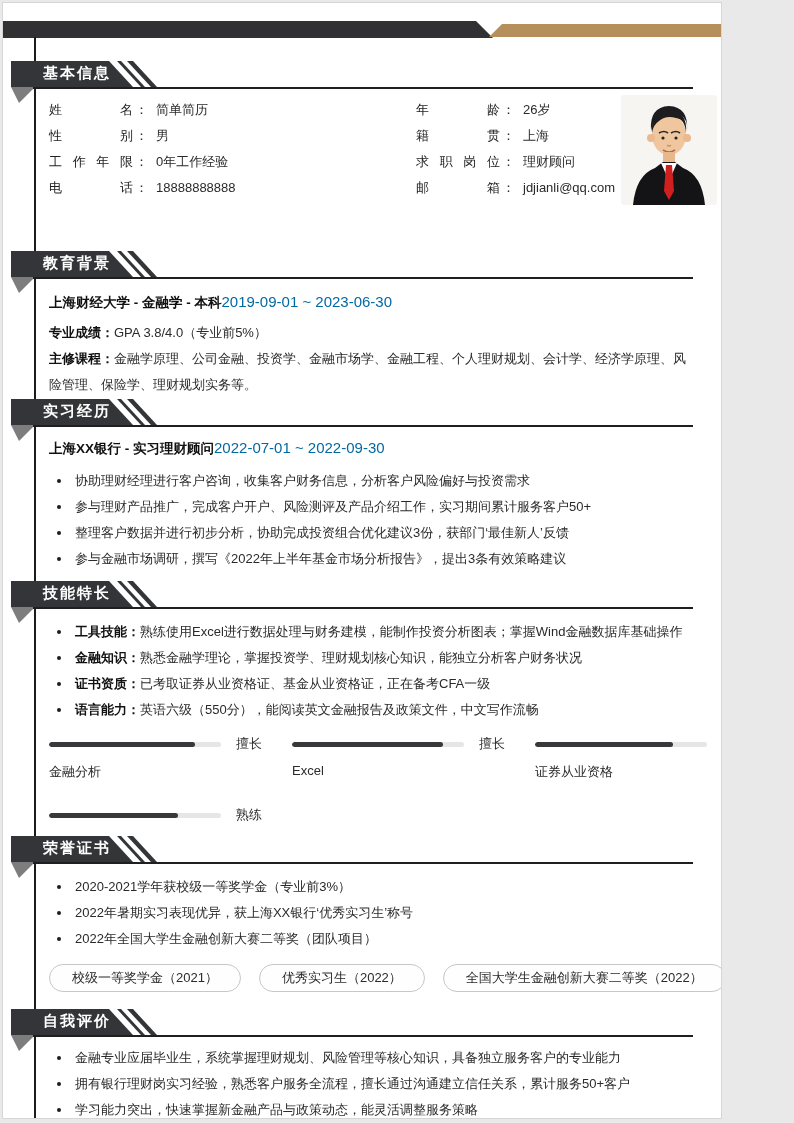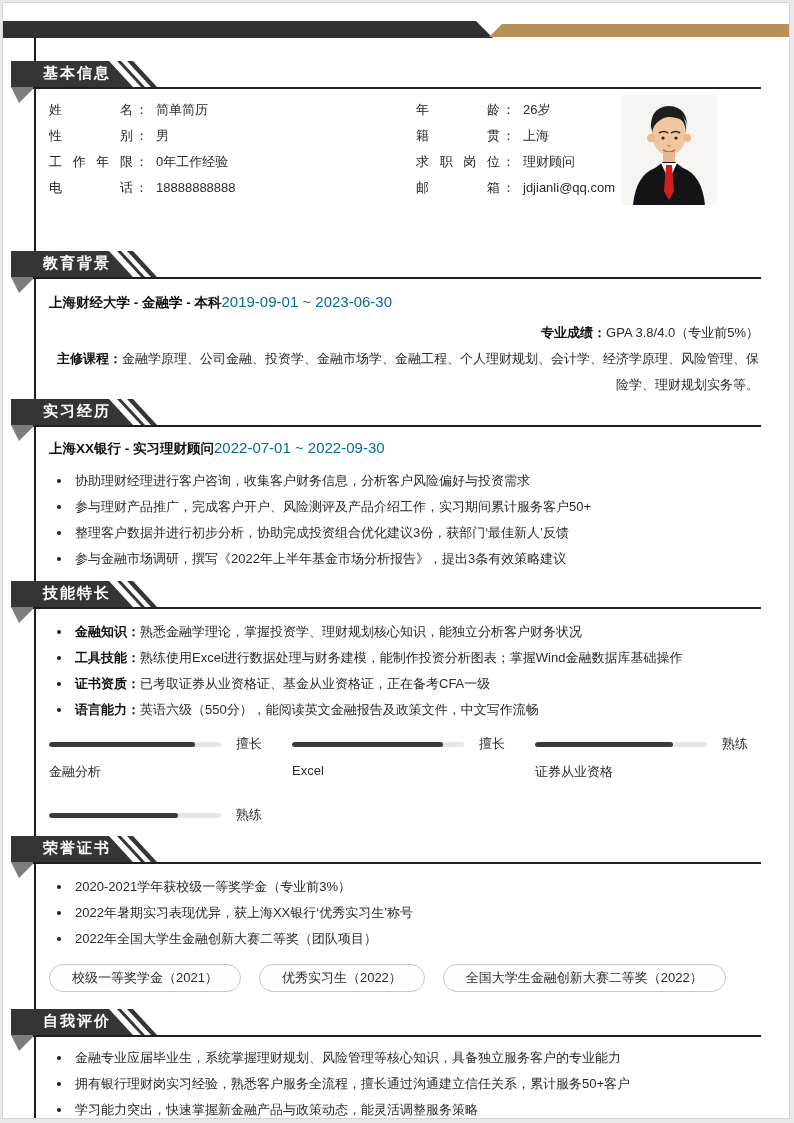--- a/index.html
+++ b/index.html
@@ -1,17 +1,17 @@
 <!DOCTYPE html>
 <html><head>
 <meta charset="utf-8">
 <style>
   * { margin:0; padding:0; box-sizing:border-box; }
   html,body { width:794px; height:1123px; background:#e9e9e9; font-family:"Liberation Sans","DejaVu Sans",sans-serif; }
-  .page { position:absolute; left:2px; top:2px; width:788px; height:1117px; background:#fff;
+  .page { position:absolute; left:2px; top:2px; width:720px; height:1117px; background:#fff;
           border:1px solid #d6d6d6; overflow:hidden; }
 
   
   .band-dark { position:absolute; left:0; top:18px; width:490px; height:17px; background:#313134;
                clip-path:polygon(0 0, calc(100% - 17px) 0, 100% 100%, 0 100%); }
   .band-gold { position:absolute; left:486px; top:21px; right:0; height:13px; background:#b5905a;
                clip-path:polygon(13px 0, 100% 0, 100% 100%, 0 100%); }
   .v-line { position:absolute; left:31px; top:34px; bottom:0; width:2px; background:#1b1b1b; }
 
   section { position:absolute; left:0; right:0; }
@@ -29,21 +29,21 @@
   .info-row { display:flex; align-items:baseline; height:26px; }
   .fld-label { display:inline-flex; width:84px; justify-content:space-between; color:#222; }
   .fld-colon { margin:0 8px 0 2px; }
   .photo { position:absolute; left:618px; top:6px; width:96px; height:110px; border-radius:4px; overflow:hidden; background:#f7f5f1; }
 
   
   .line-flex { display:flex; justify-content:flex-start; align-items:baseline; margin-bottom:8px; }
   .line-title { font-weight:bold; font-size:13.5px; color:#111; }
   .line-date { font-size:15px; color:#0369a1; }
 
-  .detail { line-height:26px;text-align:right; }
+  .detail { line-height:26px; }
   .detail b { color:#111; }
 
   
   .b-item { display:flex; line-height:22px; margin-bottom:4px; }
   .dot { flex:none; width:4px; height:4px; border-radius:50%; background:#1d1d1d; margin:9px 14px 0 8px; }
   .b-item b { color:#111; }
 
   
   .bars { display:grid; grid-template-columns:218px 218px 218px; row-gap:10px; padding:10px 0 0 46px;gap:25px; }
   .bar-row { display:flex; align-items:center; }
@@ -243,25 +243,25 @@
         <polygon points="102,2 110,2 134,28 126,28" fill="#ffffff"></polygon>
         <polygon points="114,2 120,2 144,28 138,28" fill="#ffffff"></polygon>
       </svg>
       <span class="sec-title">技能特长</span>
       <div class="sec-underline"></div>
     </div>
     <div class="sec-body">
       <div>
           <div class="b-item">
             <span class="dot"></span>
+            <p><b>工具技能：</b><span>熟练使用Excel进行数据处理与财务建模，能制作投资分析图表；掌握Wind金融数据库基础操作</span></p>
+          </div>
+          <div class="b-item">
+            <span class="dot"></span>
             <p><b>金融知识：</b><span>熟悉金融学理论，掌握投资学、理财规划核心知识，能独立分析客户财务状况</span></p>
-          </div>
-          <div class="b-item">
-            <span class="dot"></span>
-            <p><b>工具技能：</b><span>熟练使用Excel进行数据处理与财务建模，能制作投资分析图表；掌握Wind金融数据库基础操作</span></p>
           </div>
           <div class="b-item">
             <span class="dot"></span>
             <p><b>证书资质：</b><span>已考取证券从业资格证、基金从业资格证，正在备考CFA一级</span></p>
           </div>
           <div class="b-item">
             <span class="dot"></span>
             <p><b>语言能力：</b><span>英语六级（550分），能阅读英文金融报告及政策文件，中文写作流畅</span></p>
           </div>
         </div>

